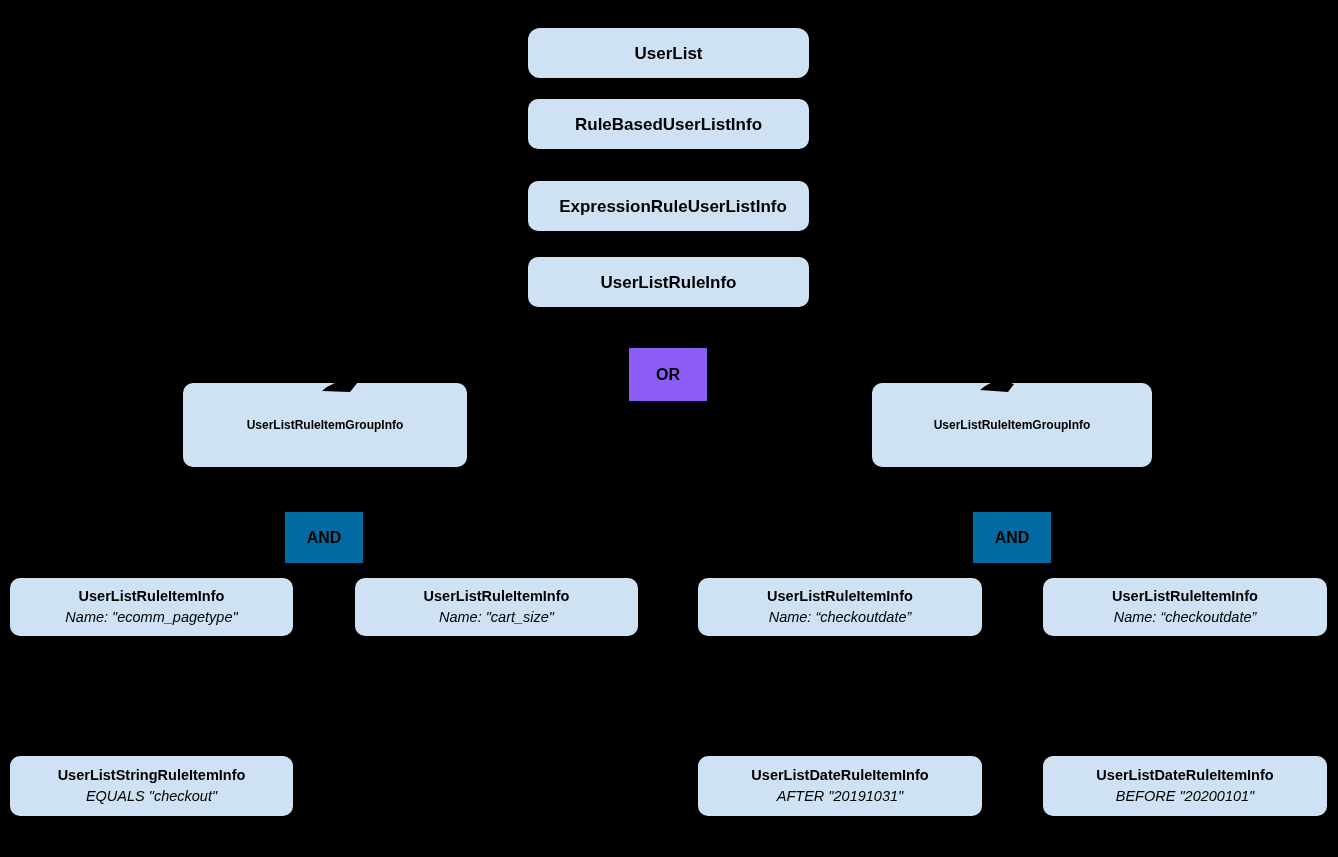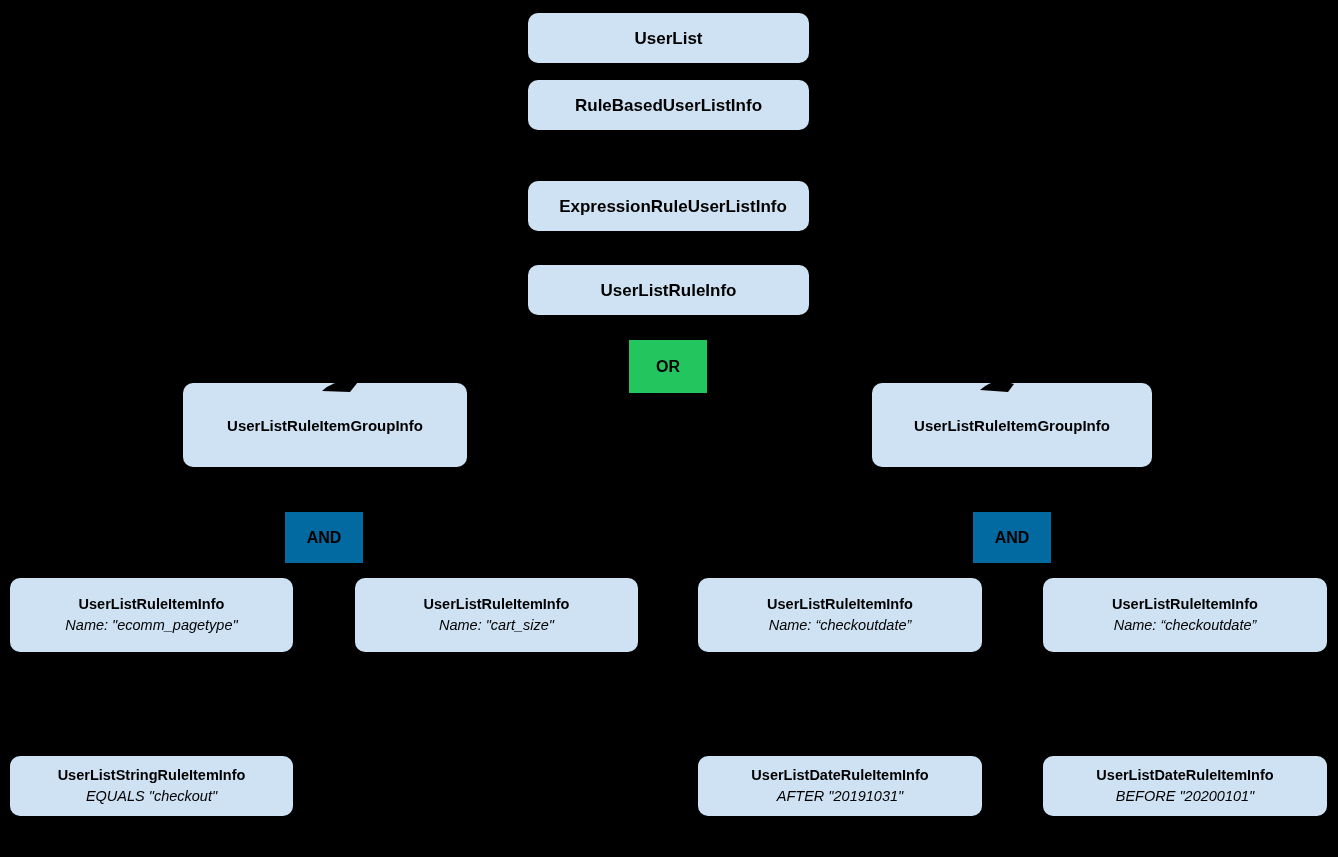--- a/index.html
+++ b/index.html
@@ -23,49 +23,49 @@
     text-align: center;
     padding: 2px 8px;
     box-sizing: border-box;
   }
   .node .title   { font-weight: bold; }
   .node .subtitle{ font-style: italic; }
 
   
   .chain { left: 528px; width: 281px; height: 50px; }
   .chain .title { font-size: 17px; line-height: 21px; }
-  .c0 { top: 13px; }
-  .c1 { top: 80px; justify-content: center; }
+  .c0 { top: 28px; border-radius: 12px; }
+  .c1 { top: 99px; justify-content: center; }
   .c2 { top: 181px; padding-left: 17px; }
-  .c3 { top: 265px; }
+  .c3 { top: 257px; }
 
   
   .op {
     position: absolute;
     display: flex;
     align-items: center;
     justify-content: center;
     font-weight: bold;
     font-size: 16px;
     border-radius: 0;
   }
-  .or  { background: #22c55e; left: 629px; top: 340px; width: 78px; height: 53px; }
+  .or  { background: #8b5cf6; left: 629px; top: 348px; width: 78px; height: 53px; }
   .and { background: #0369a1; width: 78px; height: 51px; top: 512px; }
   .and-l { left: 285px; }
   .and-r { left: 973px; }
 
   
   .group { top: 383px; height: 84px; }
-  .group .title    { font-size: 15px; line-height: 25px; }
+  .group .title    { font-size: 12px; line-height: 25px; }
   .group .subtitle { font-size: 16px;  line-height: 25px; }
   .g-l { left: 183px; width: 284px; }
   .g-r { left: 872px; width: 280px; }
 
   
-  .item { top: 578px; height: 74px; }
+  .item { top: 578px; height: 58px; }
   .item .title, .item .subtitle { font-size: 14.5px; line-height: 21px; }
 
   
   .leaf { top: 756px; height: 60px; }
   .leaf .title, .leaf .subtitle { font-size: 14.5px; line-height: 21px; }
 
   .col0 { left: 10px;   width: 283px; }
   .col1 { left: 355px;  width: 283px; }
   .col2 { left: 698px;  width: 284px; }
   .col3 { left: 1043px; width: 284px; }

